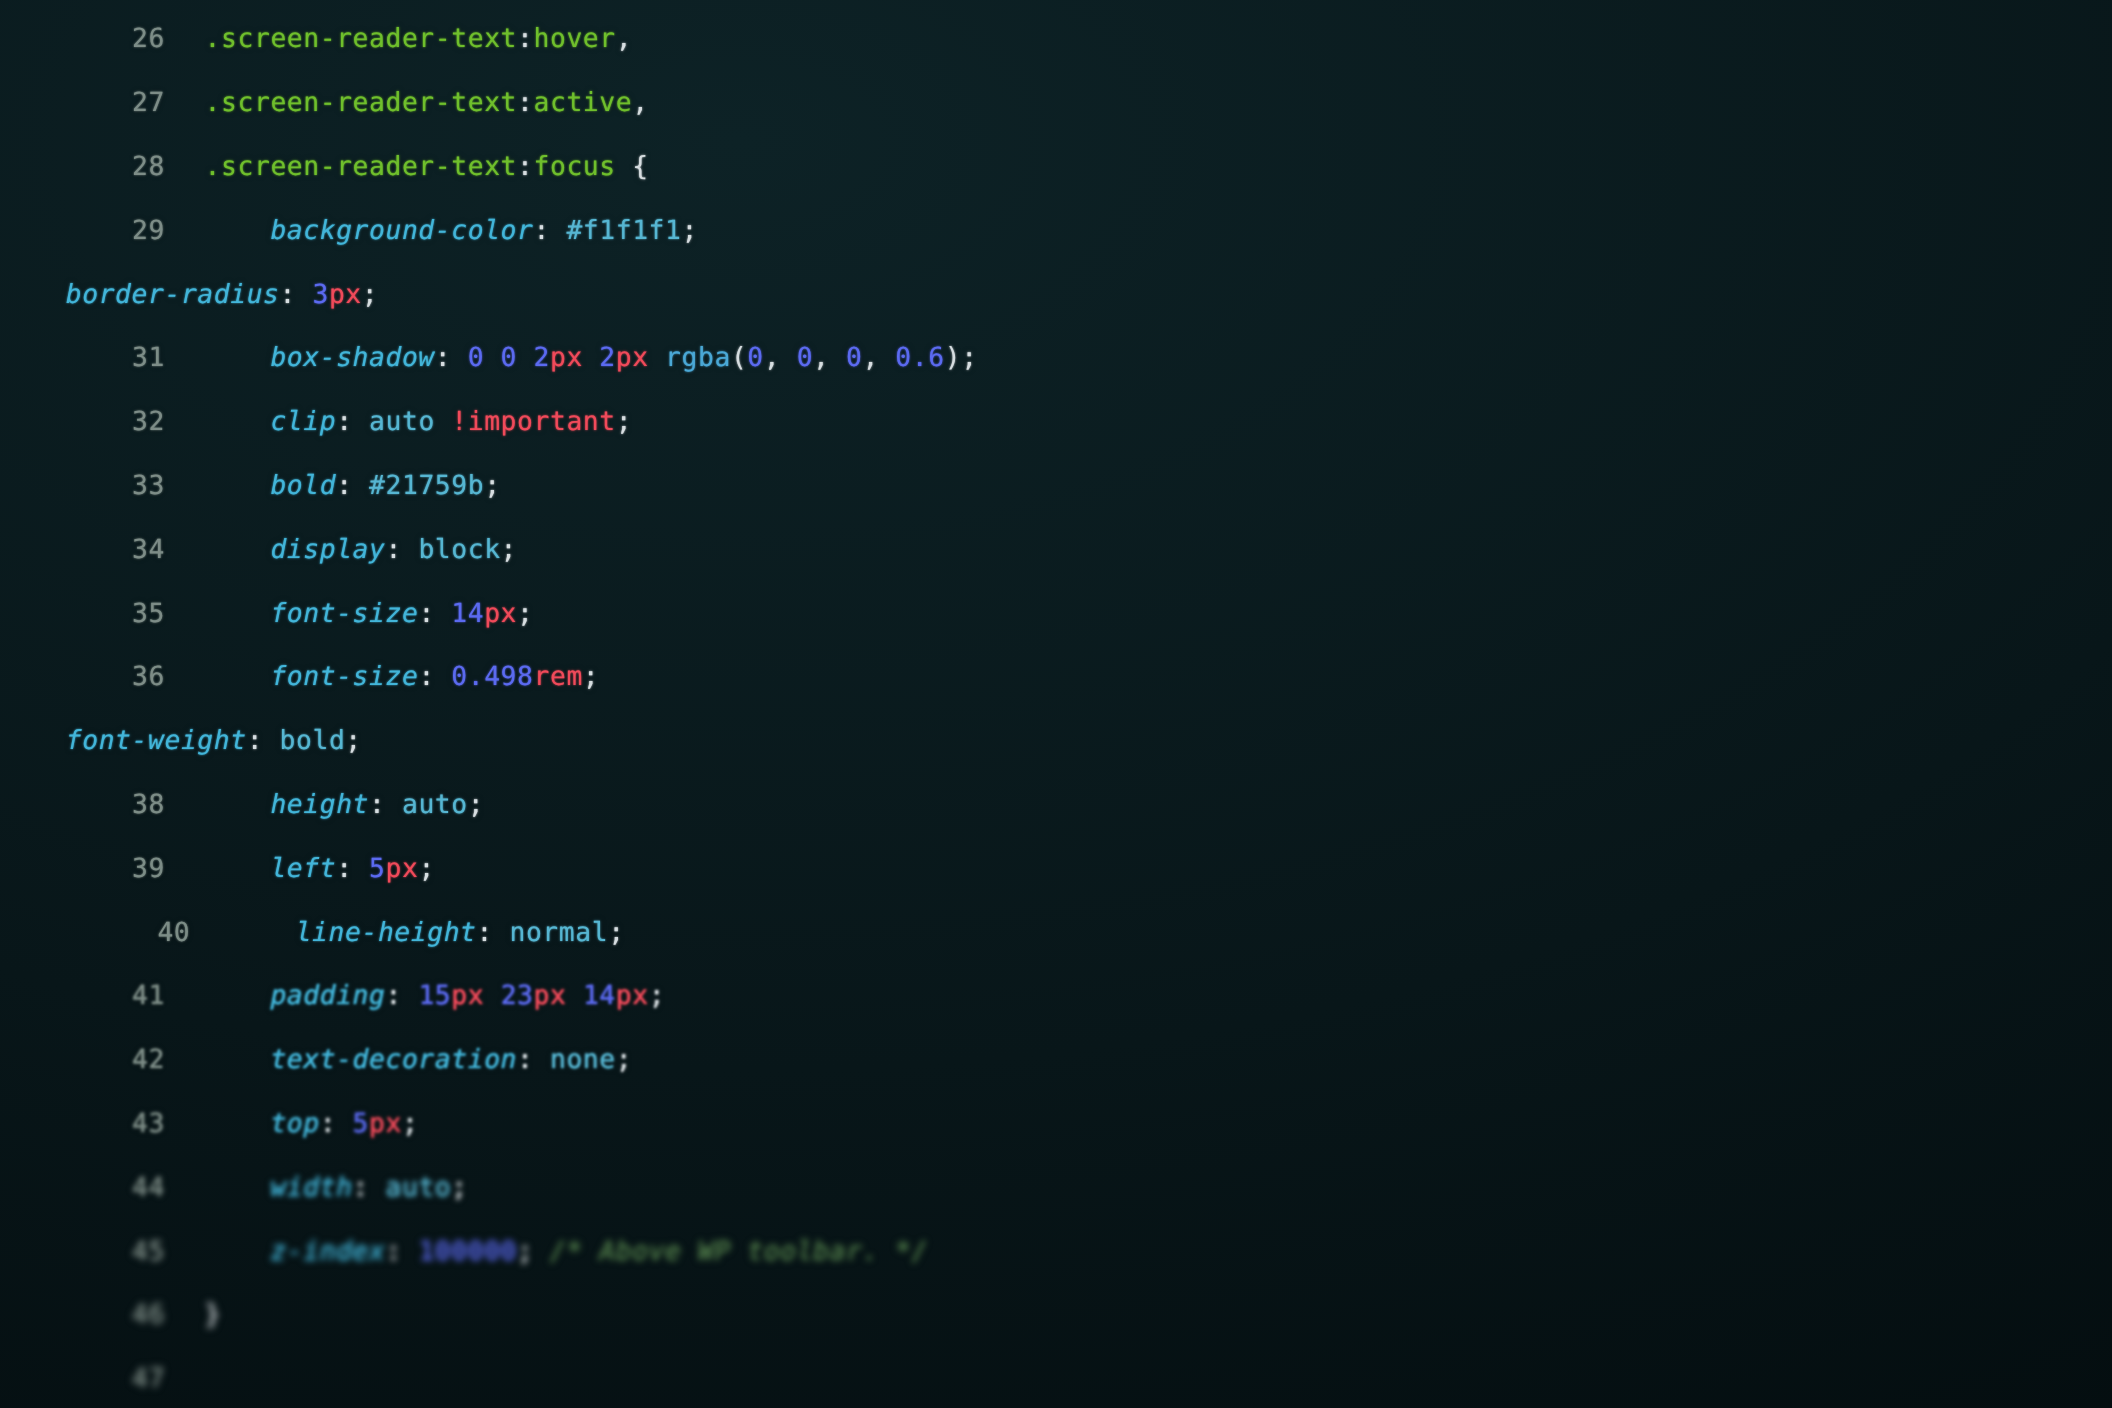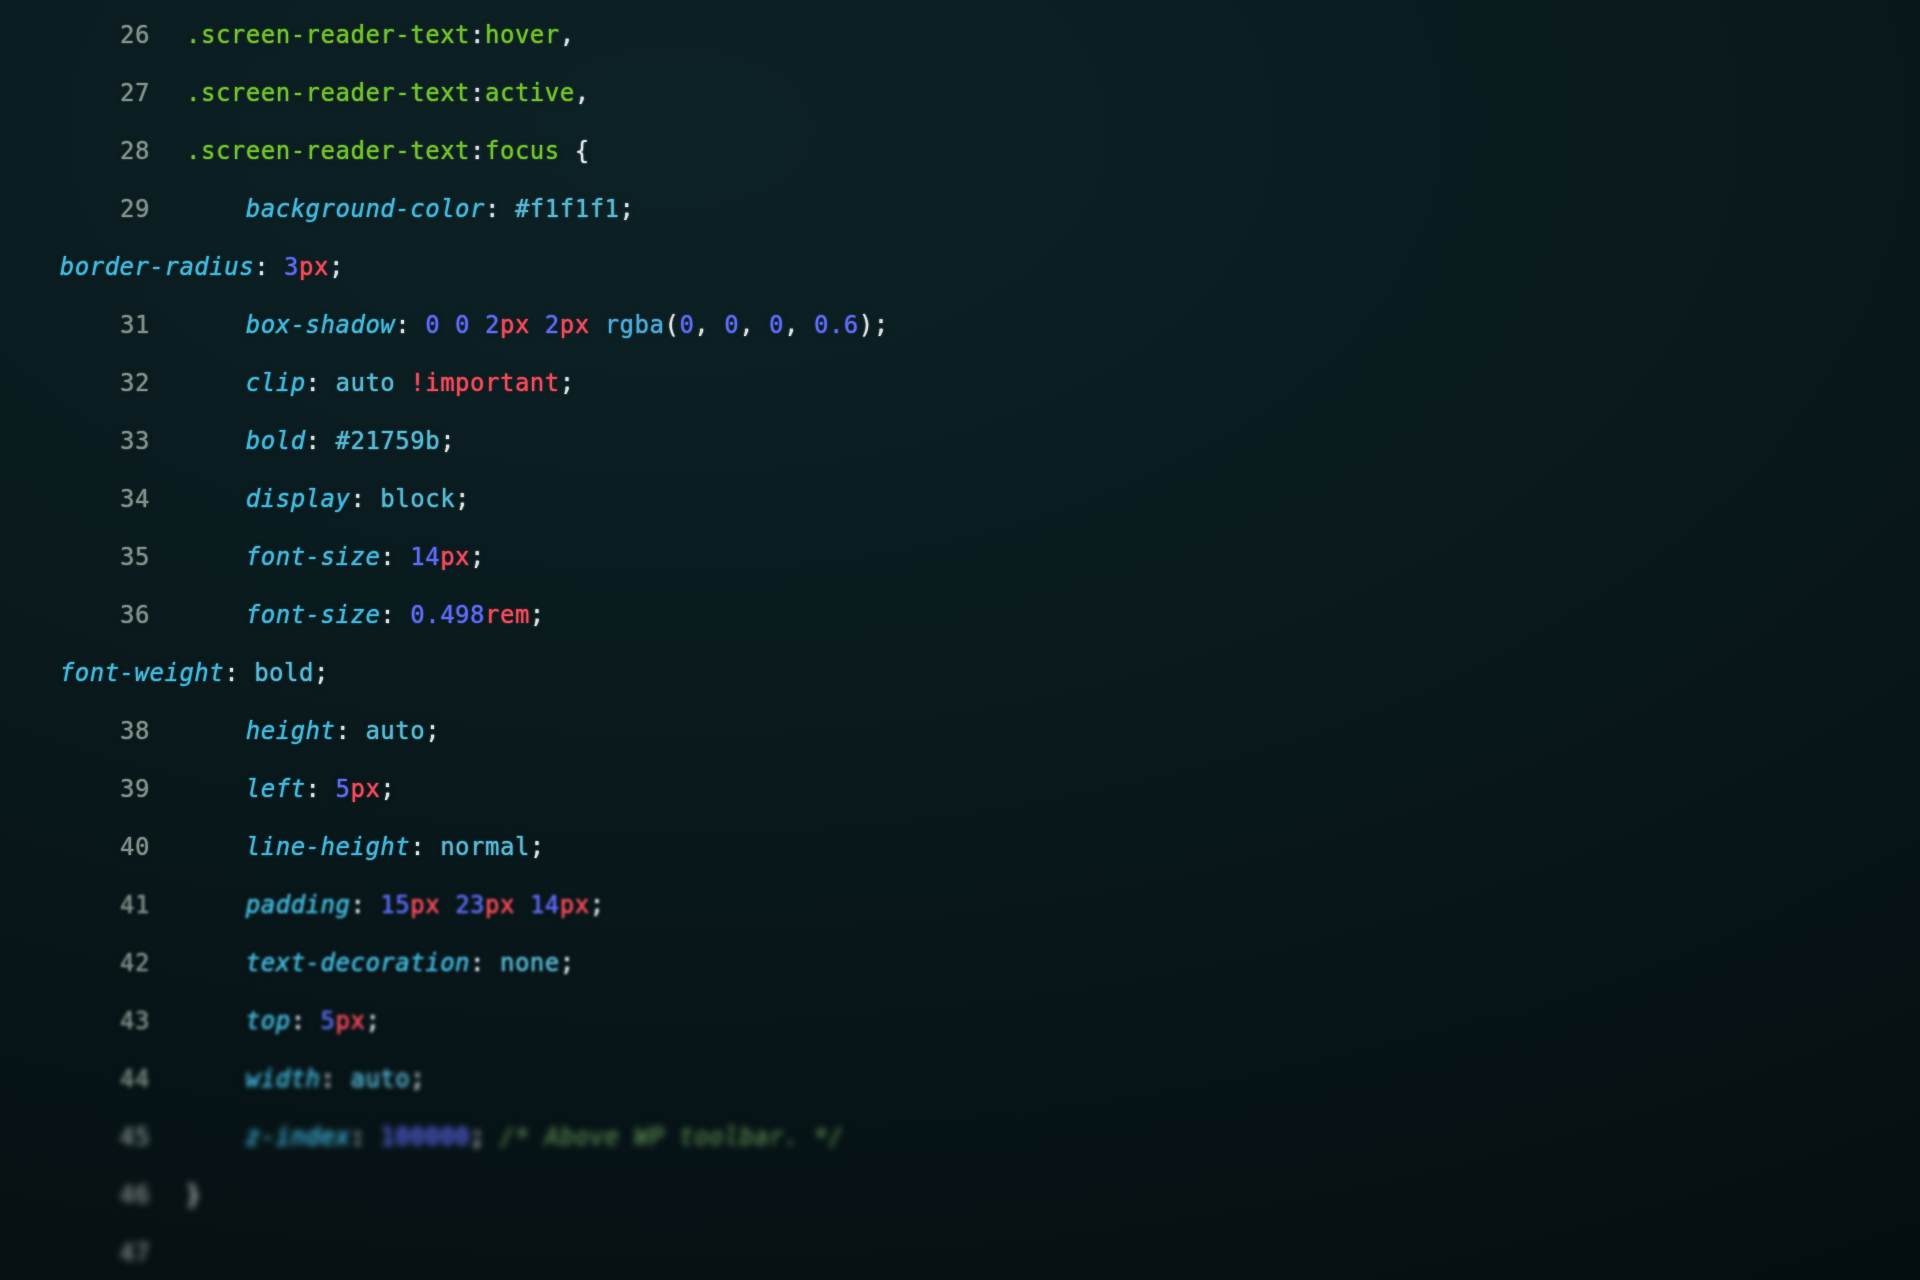--- a/index.html
+++ b/index.html
@@ -51,21 +51,21 @@
   .func  { color: #4aa8d6; }              
   .cmt   { color: #5a8a52; font-style: italic; opacity: 0.9; }
 
   
   .line span { text-shadow: 0 0 2px currentColor, 0 0 6px rgba(0,0,0,0.4); }
 
   
   .row-14, .row-15, .row-16, .row-17, .row-18, .row-19, .row-20, .row-21, .row-22 {
     transform-origin: left center;
   }
-  .row-15 { filter: blur(0.6px); }
+  .row-15 { filter: blur(0.6px); padding-left: 23px; }
   .row-16 { filter: blur(0.8px); align-items: center; }
   .row-17 { filter: blur(1.2px); }
   .row-18 { filter: blur(1.6px); }
   .row-19 { filter: blur(2.2px); }
   .row-20 { filter: blur(3px);   }
   .row-21 { filter: blur(3.5px); }
   .row-22 { filter: blur(3.5px); }
 </style>
 </head>
 <body>

